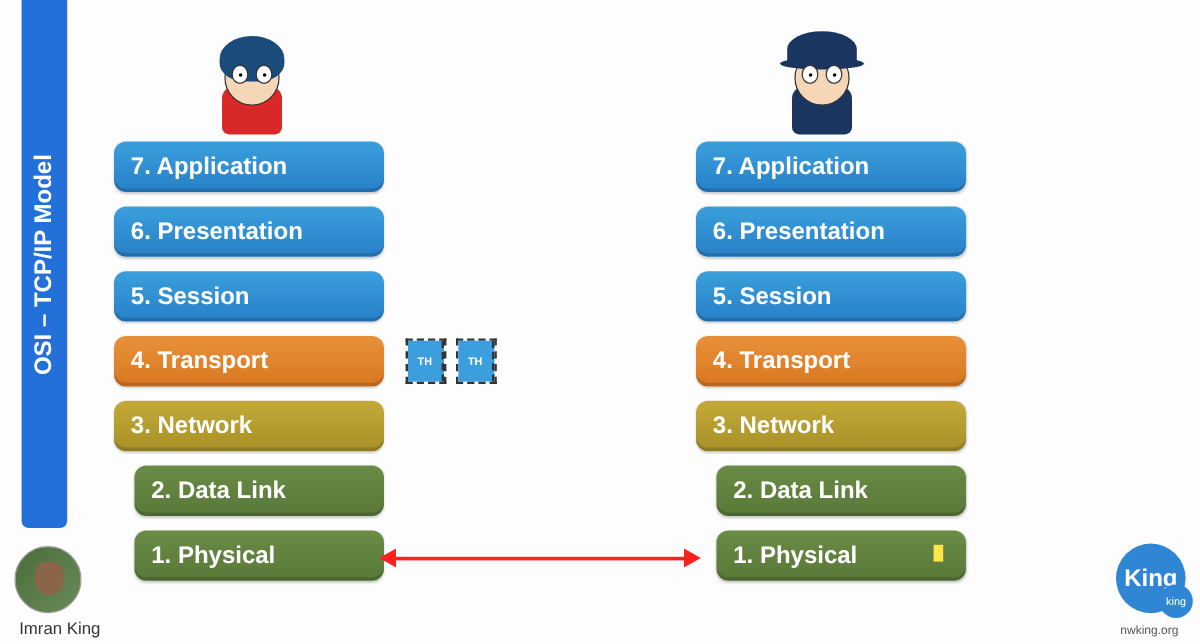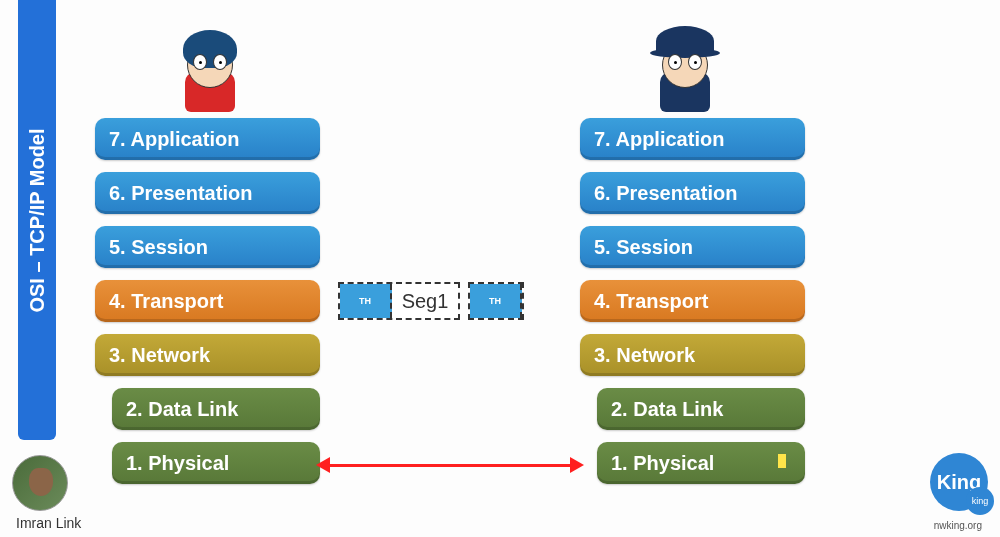--- a/index.html
+++ b/index.html
@@ -131,21 +131,21 @@
       top: 282px;
       display: flex;
       gap: 8px;
     }
     .seg {
       display: flex;
       border: 2px dashed #333;
       height: 38px;
     }
     .seg-th {
-      width: 52px;
+      width: 30px;
       background: #3a9fdc;
       color: white;
       font-size: 9px;
       font-weight: bold;
       display: flex;
       align-items: center;
       justify-content: center;
       border-right: 2px dashed #333;
     }
     .seg-label {
@@ -293,32 +293,31 @@
   <div class="layer blue">5. Session</div>
   <div class="layer orange">4. Transport</div>
   <div class="layer olive">3. Network</div>
   <div class="layer green">2. Data Link</div>
   <div class="layer green">1. Physical</div>
 </div>
 
 <div class="segments">
   <div class="seg">
     <div class="seg-th">TH</div>
-    <div class="seg-label">Seg1</div>
   </div>
   <div class="seg">
     <div class="seg-th">TH</div>
   </div>
 </div>
 
 <div class="arrow"></div>
 <div class="cursor"></div>
 
 <div class="avatar"></div>
-<div class="author">Imran Link</div>
+<div class="author">Imran King</div>
 
 <div class="logo">
     <span>King</span>
   </div>
 <div class="logo-sub">
     <span>king</span>
   </div>
 <div class="site">nwking.org</div>
 
 </body></html>

